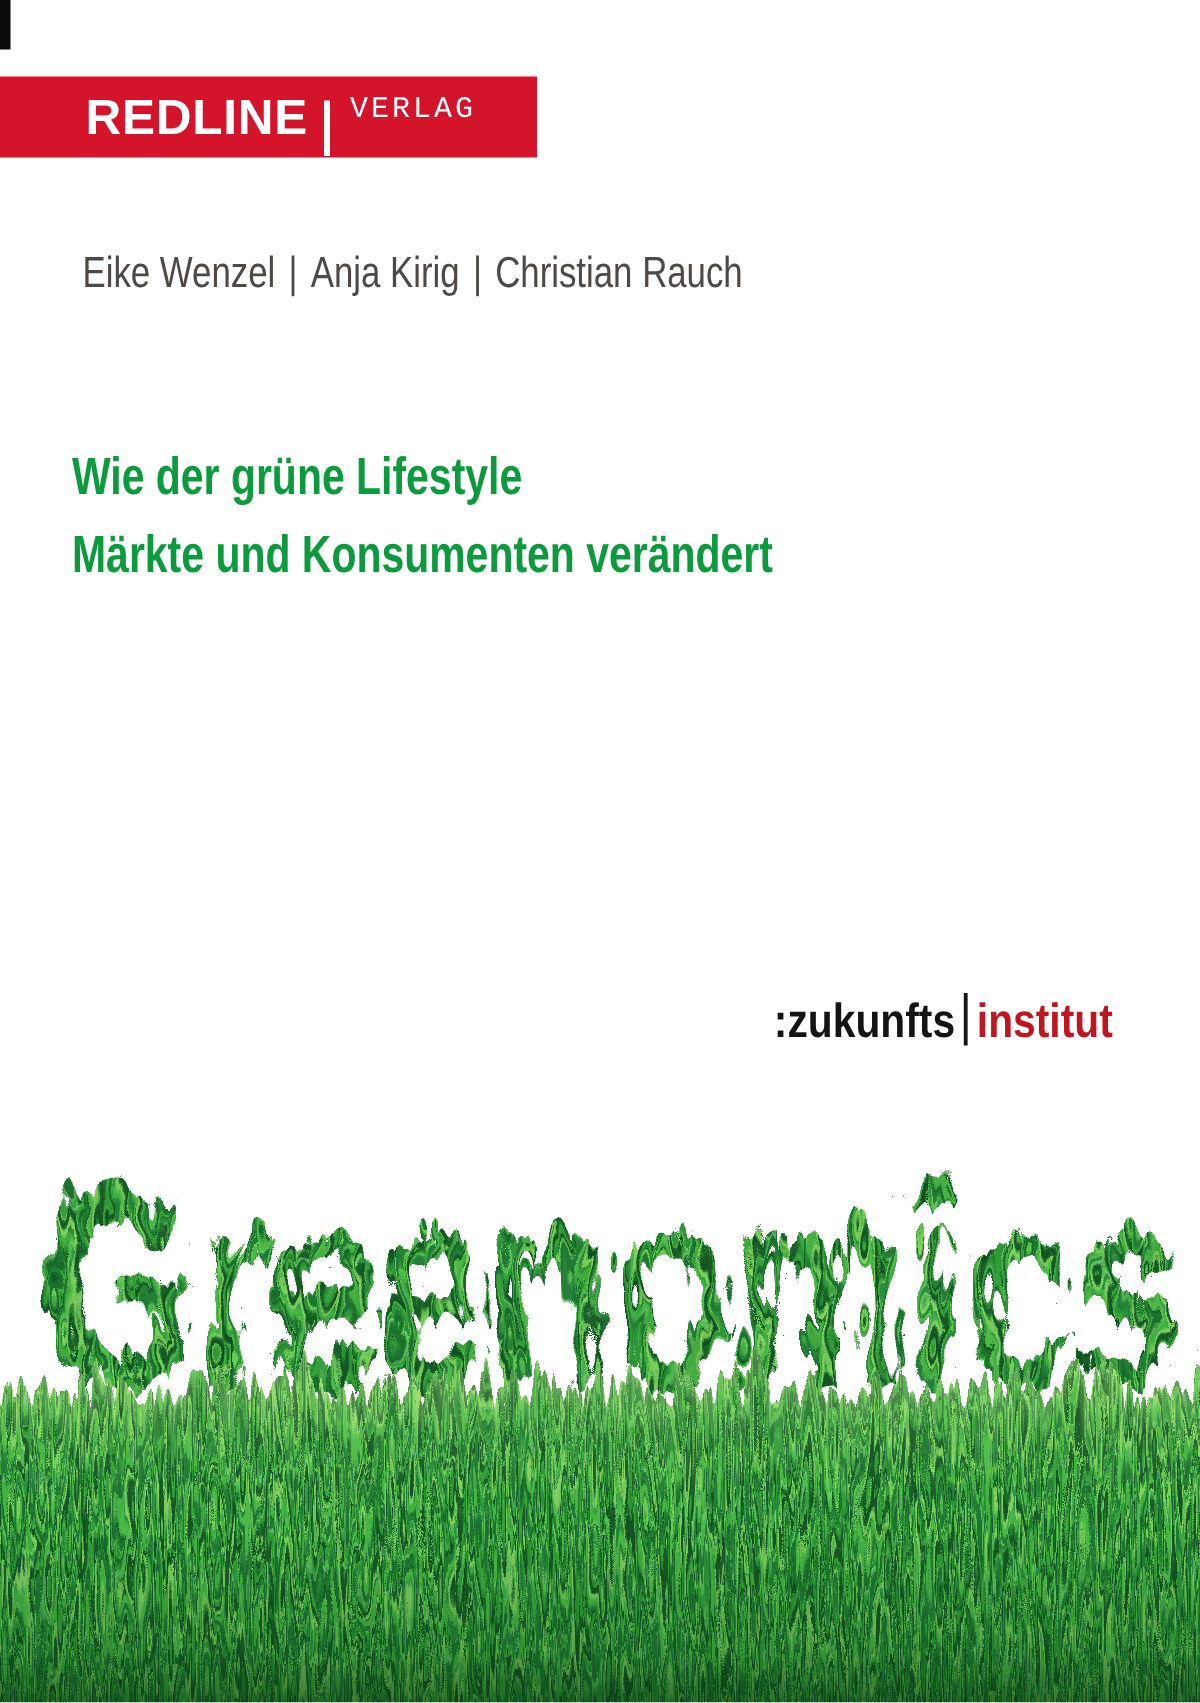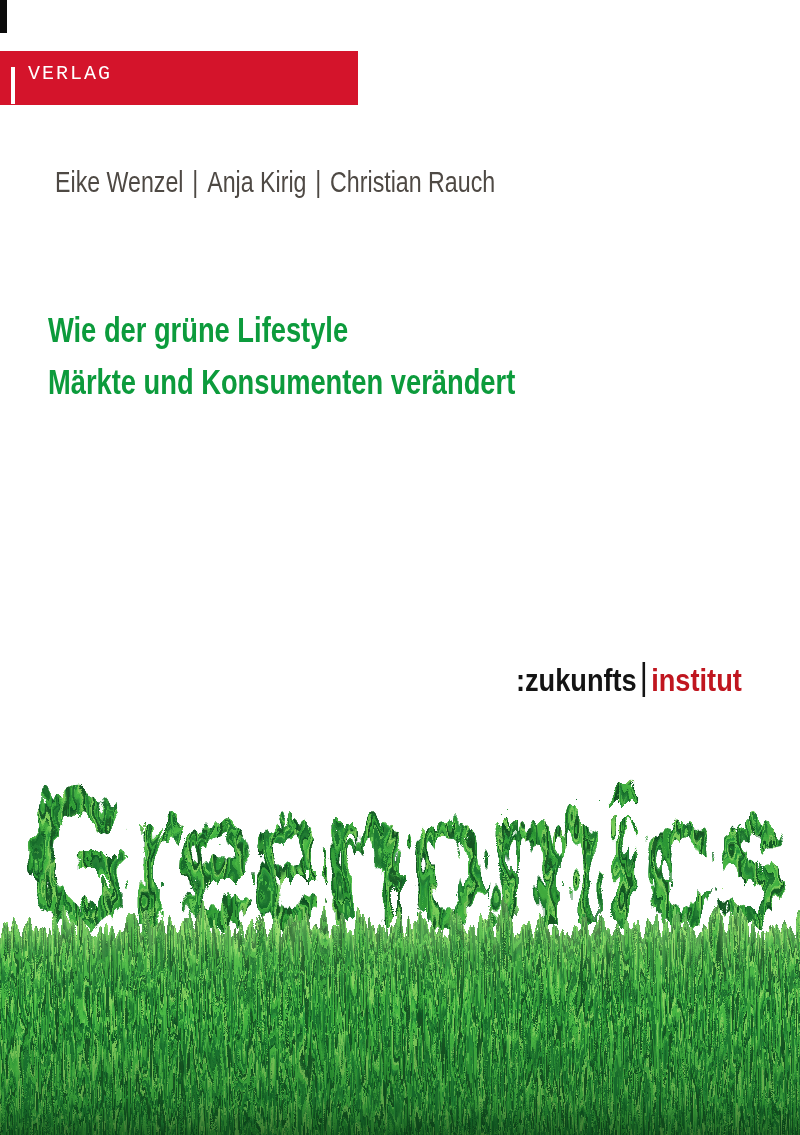--- a/index.html
+++ b/index.html
@@ -25,21 +25,21 @@
   .banner-type{
     margin-left:13px;color:#ffffff;font-size:20px;letter-spacing:2px;
     line-height:1;transform:translateY(-4px);font-family:Liberation Mono, monospace;
   }
   .authors{
     position:absolute;left:55px;top:166px;font-size:29px;color:#4e4944;
     white-space:nowrap;transform:scaleX(0.8);transform-origin:left top;
   }
   .authors .sep{padding:0 11px;color:#4e4944;}
   .subtitle{
-    position:absolute;left:48px;top:304px;color:#0c9b3c;font-weight:bold;
+    position:absolute;left:48px;top:292px;color:#0c9b3c;font-weight:bold;
     font-size:35px;line-height:52px;
   }
   .subtitle div{
     transform:scaleX(0.78);transform-origin:left top;white-space:nowrap;
   }
   .zi-logo{
     position:absolute;right:58px;top:662px;display:flex;align-items:center;
     font-weight:bold;font-size:32px;transform:scaleX(0.85);
     transform-origin:right top;white-space:nowrap;
   }
@@ -53,20 +53,21 @@
   svg text{
     font-family:"Liberation Sans",sans-serif;font-weight:bold;
   }
 </style>
 </head>
 <body>
 
 <div class="crop-mark"></div>
 
 <div class="banner">
+  <span class="banner-name">REDLINE</span>
   <span class="banner-divider"></span>
   <span class="banner-type">VERLAG</span>
 </div>
 
 <div class="authors">
   <span>Eike Wenzel</span><span class="sep">|</span><span>Anja Kirig</span><span class="sep">|</span><span>Christian Rauch</span>
 </div>
 
 <div class="subtitle">
   <div>Wie der grüne Lifestyle</div>

